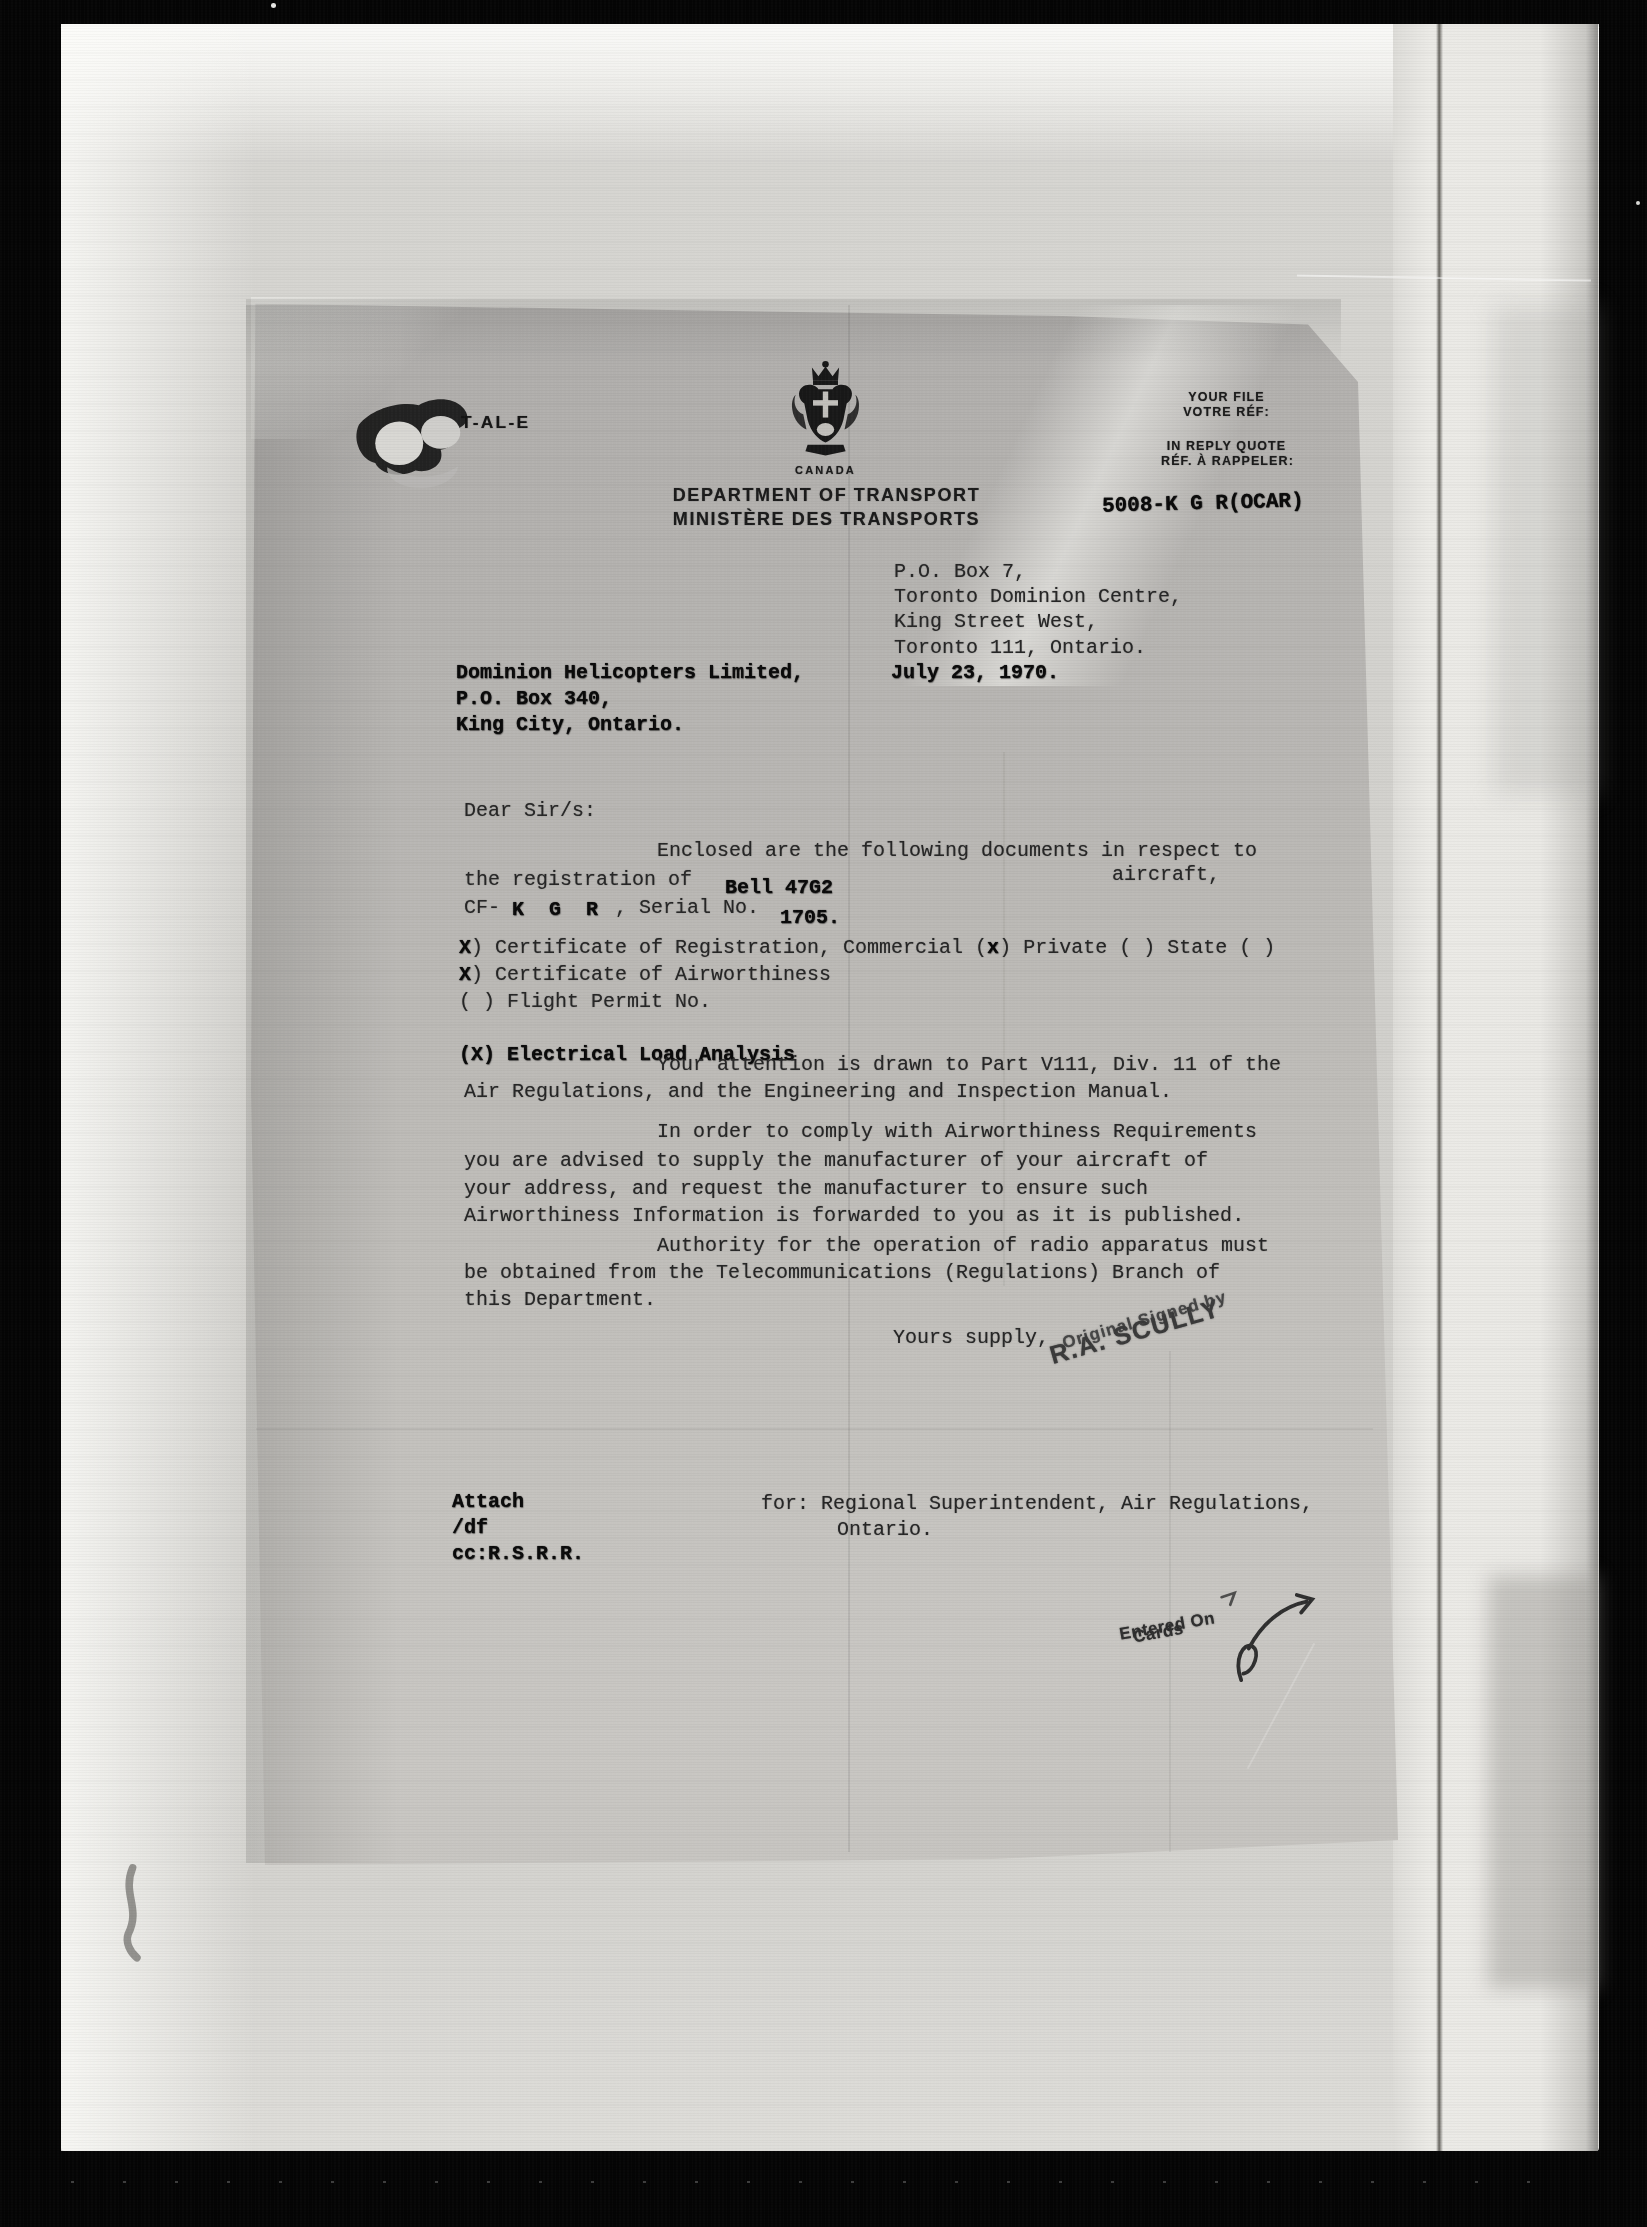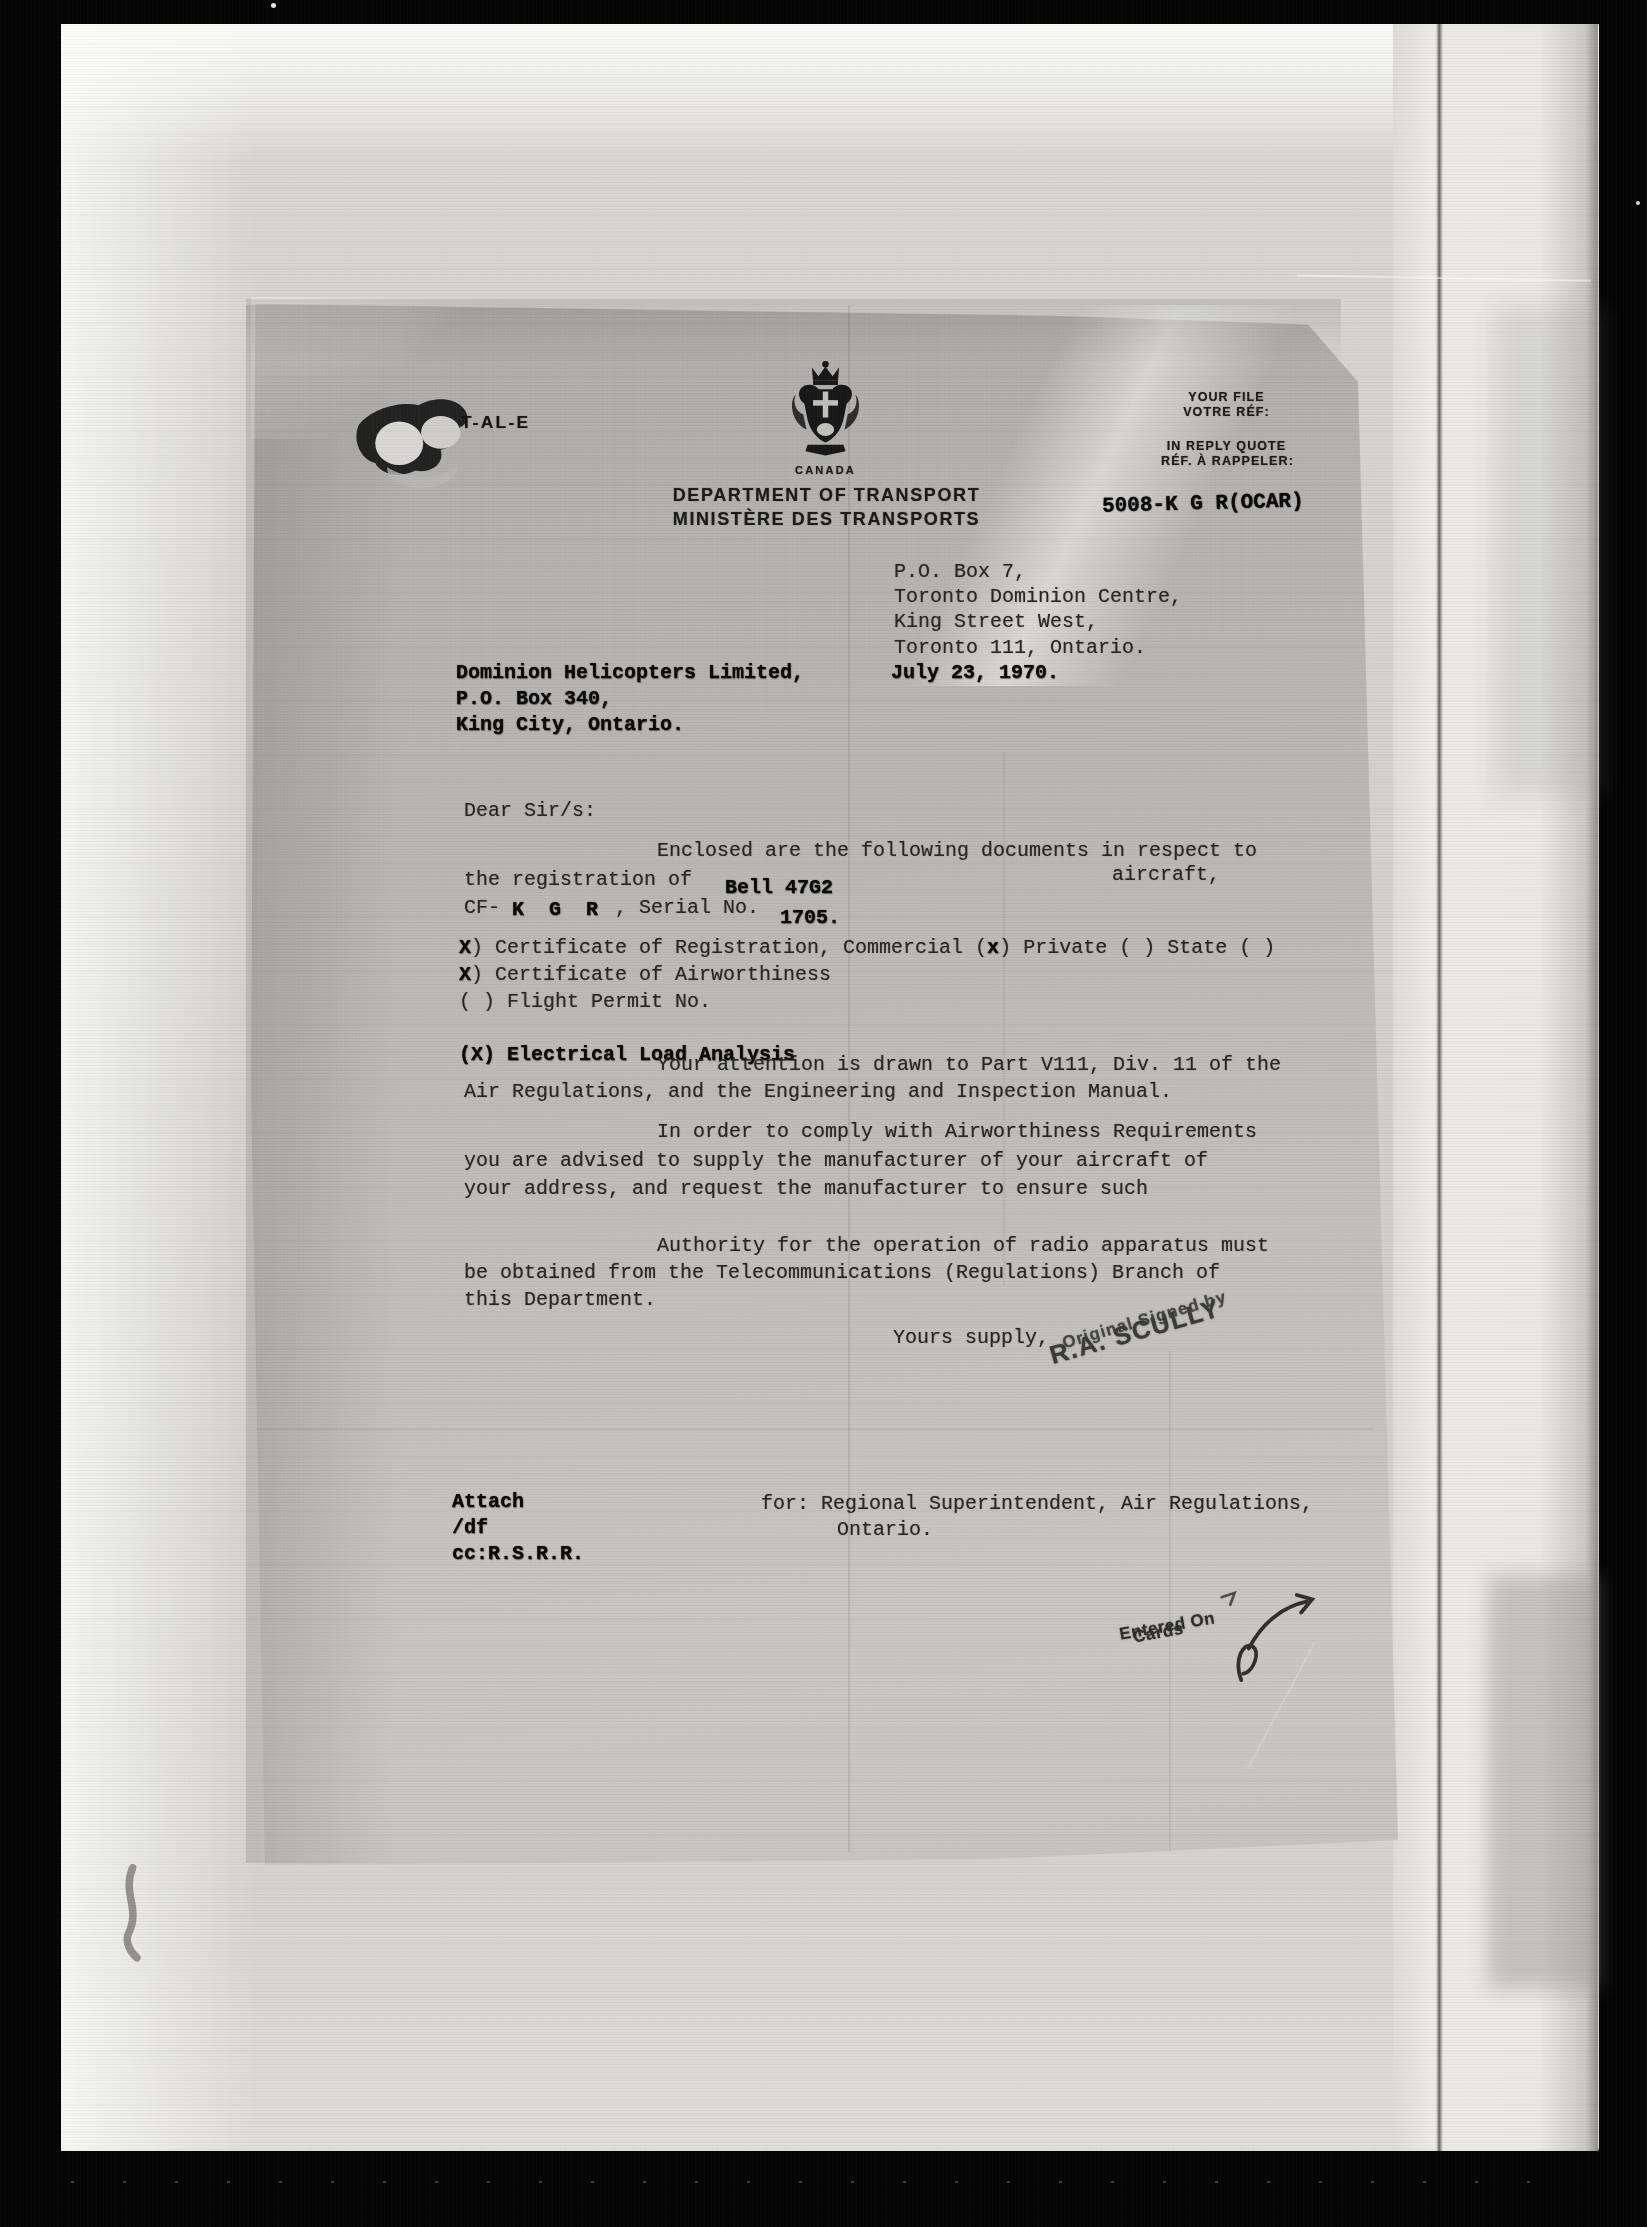--- a/index.html
+++ b/index.html
@@ -145,20 +145,21 @@
   <div class="t" style="left:459px;top:965px;"><span class="b">X</span><span>) Certificate of Airworthiness</span></div>
   <div class="t" style="left:459px;top:992px;">( ) Flight Permit No.</div>
   <div class="t b" style="left:459px;top:1045px;">(X) Electrical Load Analysis</div>
 
   <div class="t" style="left:657px;top:1055px;">Your attention is drawn to Part V111, Div. 11 of the</div>
   <div class="t" style="left:464px;top:1082px;">Air Regulations, and the Engineering and Inspection Manual.</div>
 
   <div class="t" style="left:657px;top:1122px;">In order to comply with Airworthiness Requirements</div>
   <div class="t" style="left:464px;top:1151px;">you are advised to supply the manufacturer of your aircraft of</div>
   <div class="t" style="left:464px;top:1179px;">your address, and request the manufacturer to ensure such</div>
+  <div class="t" style="left:464px;top:1206px;">Airworthiness Information is forwarded to you as it is published.</div>
 
   <div class="t" style="left:657px;top:1236px;text-align:center;">Authority for the operation of radio apparatus must</div>
   <div class="t" style="left:464px;top:1263px;">be obtained from the Telecommunications (Regulations) Branch of</div>
   <div class="t" style="left:464px;top:1290px;">this Department.</div>
 
   <div class="t" style="left:893px;top:1328px;">Yours supply,</div>
 
   <div style="position:absolute;left:1060px;top:1334px;transform:rotate(-16deg);transform-origin:left top;">
     <div class="stamp" style="font-size:17px;letter-spacing:1.1px;color:#454545;text-shadow:0 0 1.6px rgba(50,50,50,.6);">Original Signed by</div>
     <div class="stamp" style="font-size:25.6px;letter-spacing:1.6px;color:#3a3a3a;margin:4.4px 0 0 -15.3px;text-shadow:0 0 1.6px rgba(40,40,40,.65);">R.A. SCULLY</div>

